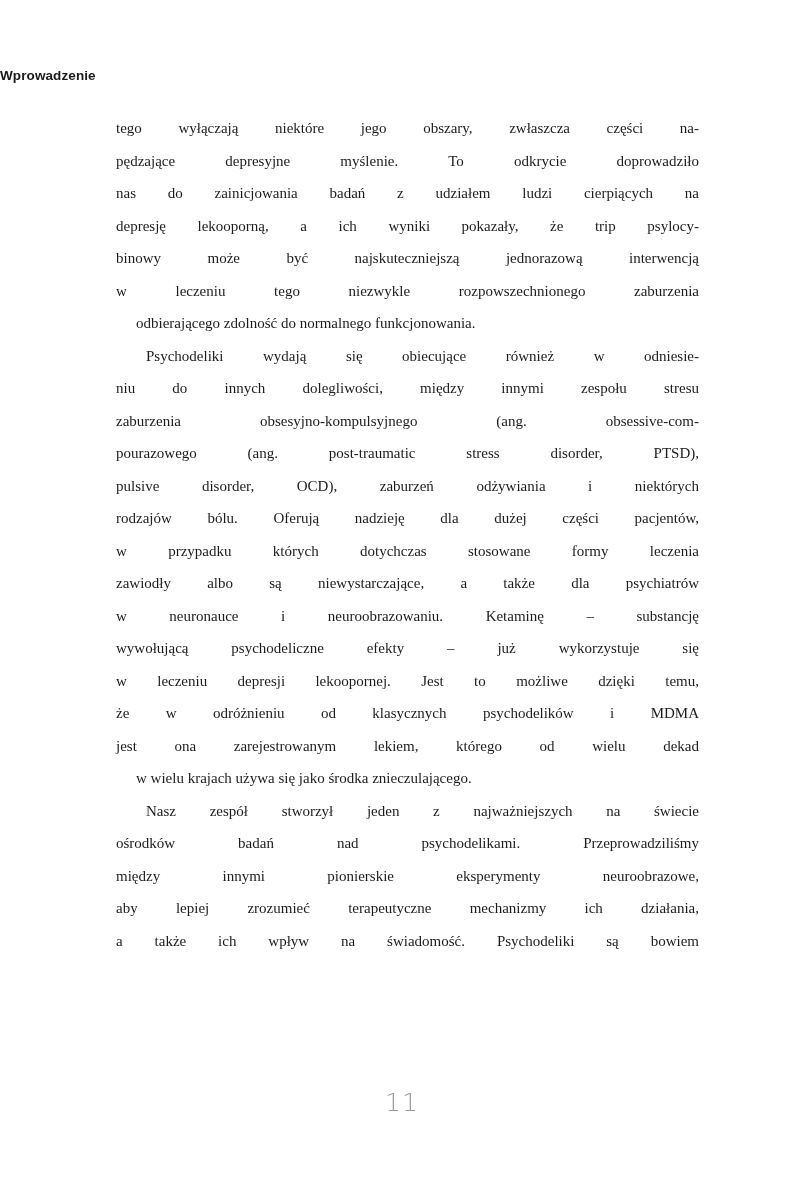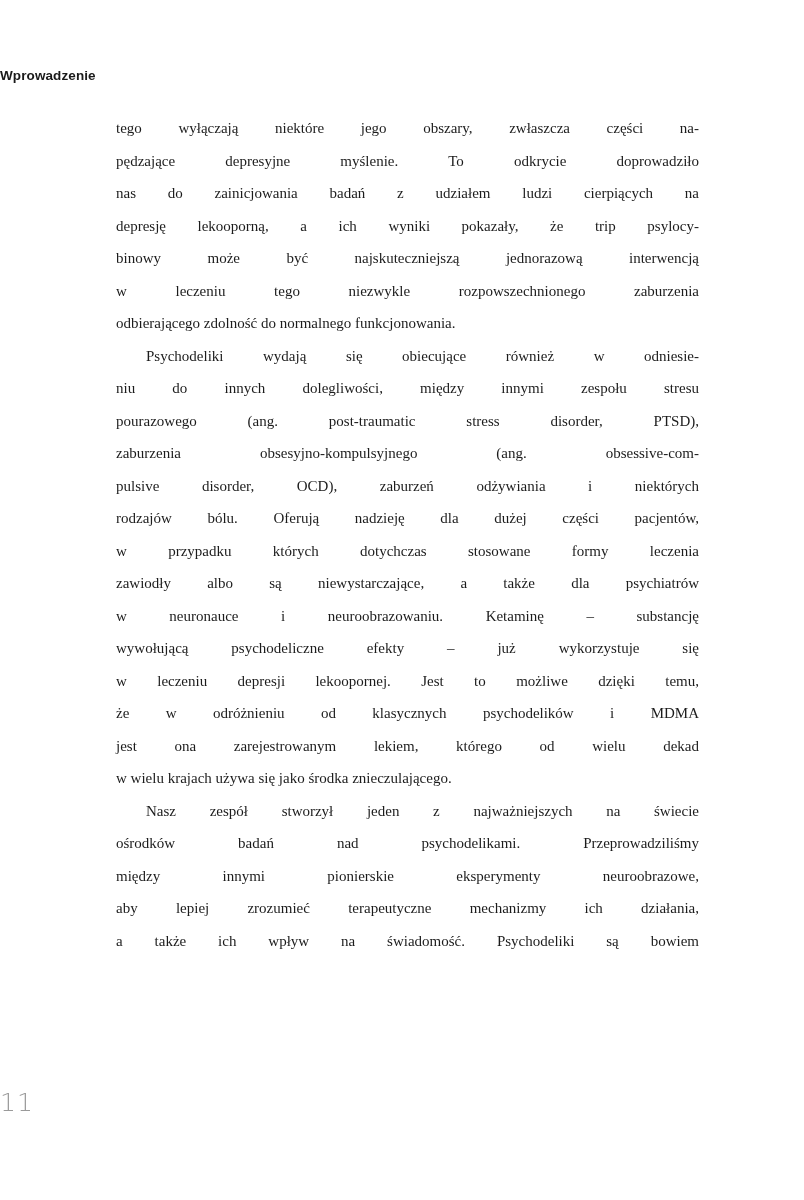--- a/index.html
+++ b/index.html
@@ -44,29 +44,31 @@
     }
     .line {
       display: block;
       white-space: nowrap;
       text-align: justify;
       text-align-last: justify;
       height: 32.5px;
     }
     .line.last {
       text-align-last: left;
+      margin-left: 20px;
     }
     .line.indent {
       padding-left: 30px;
     }
     .folio {
       position: absolute;
       top: 1088px;
       left: 0;
       width: 804px;
+      text-align: center;
       font-family: "DejaVu Sans", "Liberation Sans", sans-serif;
       font-weight: 200;
       font-size: 25px;
       color: #9a9a9a;
       letter-spacing: 1px;
     }
   </style>
 </head>
 <body>
 
@@ -81,22 +83,22 @@
       <span class="line">nas do zainicjowania badań z udziałem ludzi cierpiących na</span>
       <span class="line">depresję lekooporną, a ich wyniki pokazały, że trip psylocy-</span>
       <span class="line">binowy może być najskuteczniejszą jednorazową interwencją</span>
       <span class="line">w leczeniu tego niezwykle rozpowszechnionego zaburzenia</span>
       <span class="line last">odbierającego zdolność do normalnego funkcjonowania.</span>
     </div>
 
     <div>
       <span class="line indent">Psychodeliki wydają się obiecujące również w odniesie-</span>
       <span class="line">niu do innych dolegliwości, między innymi zespołu stresu</span>
+      <span class="line">zaburzenia obsesyjno-kompulsyjnego (ang. obsessive-com-</span>
       <span class="line">pourazowego (ang. post-traumatic stress disorder, PTSD),</span>
-      <span class="line">zaburzenia obsesyjno-kompulsyjnego (ang. obsessive-com-</span>
       <span class="line">pulsive disorder, OCD), zaburzeń odżywiania i niektórych</span>
       <span class="line">rodzajów bólu. Oferują nadzieję dla dużej części pacjentów,</span>
       <span class="line">w przypadku których dotychczas stosowane formy leczenia</span>
       <span class="line">zawiodły albo są niewystarczające, a także dla psychiatrów</span>
       <span class="line">w neuronauce i neuroobrazowaniu. Ketaminę – substancję</span>
       <span class="line">wywołującą psychodeliczne efekty – już wykorzystuje się</span>
       <span class="line">w leczeniu depresji lekoopornej. Jest to możliwe dzięki temu,</span>
       <span class="line">że w odróżnieniu od klasycznych psychodelików i MDMA</span>
       <span class="line">jest ona zarejestrowanym lekiem, którego od wielu dekad</span>
       <span class="line last">w wielu krajach używa się jako środka znieczulającego.</span>

